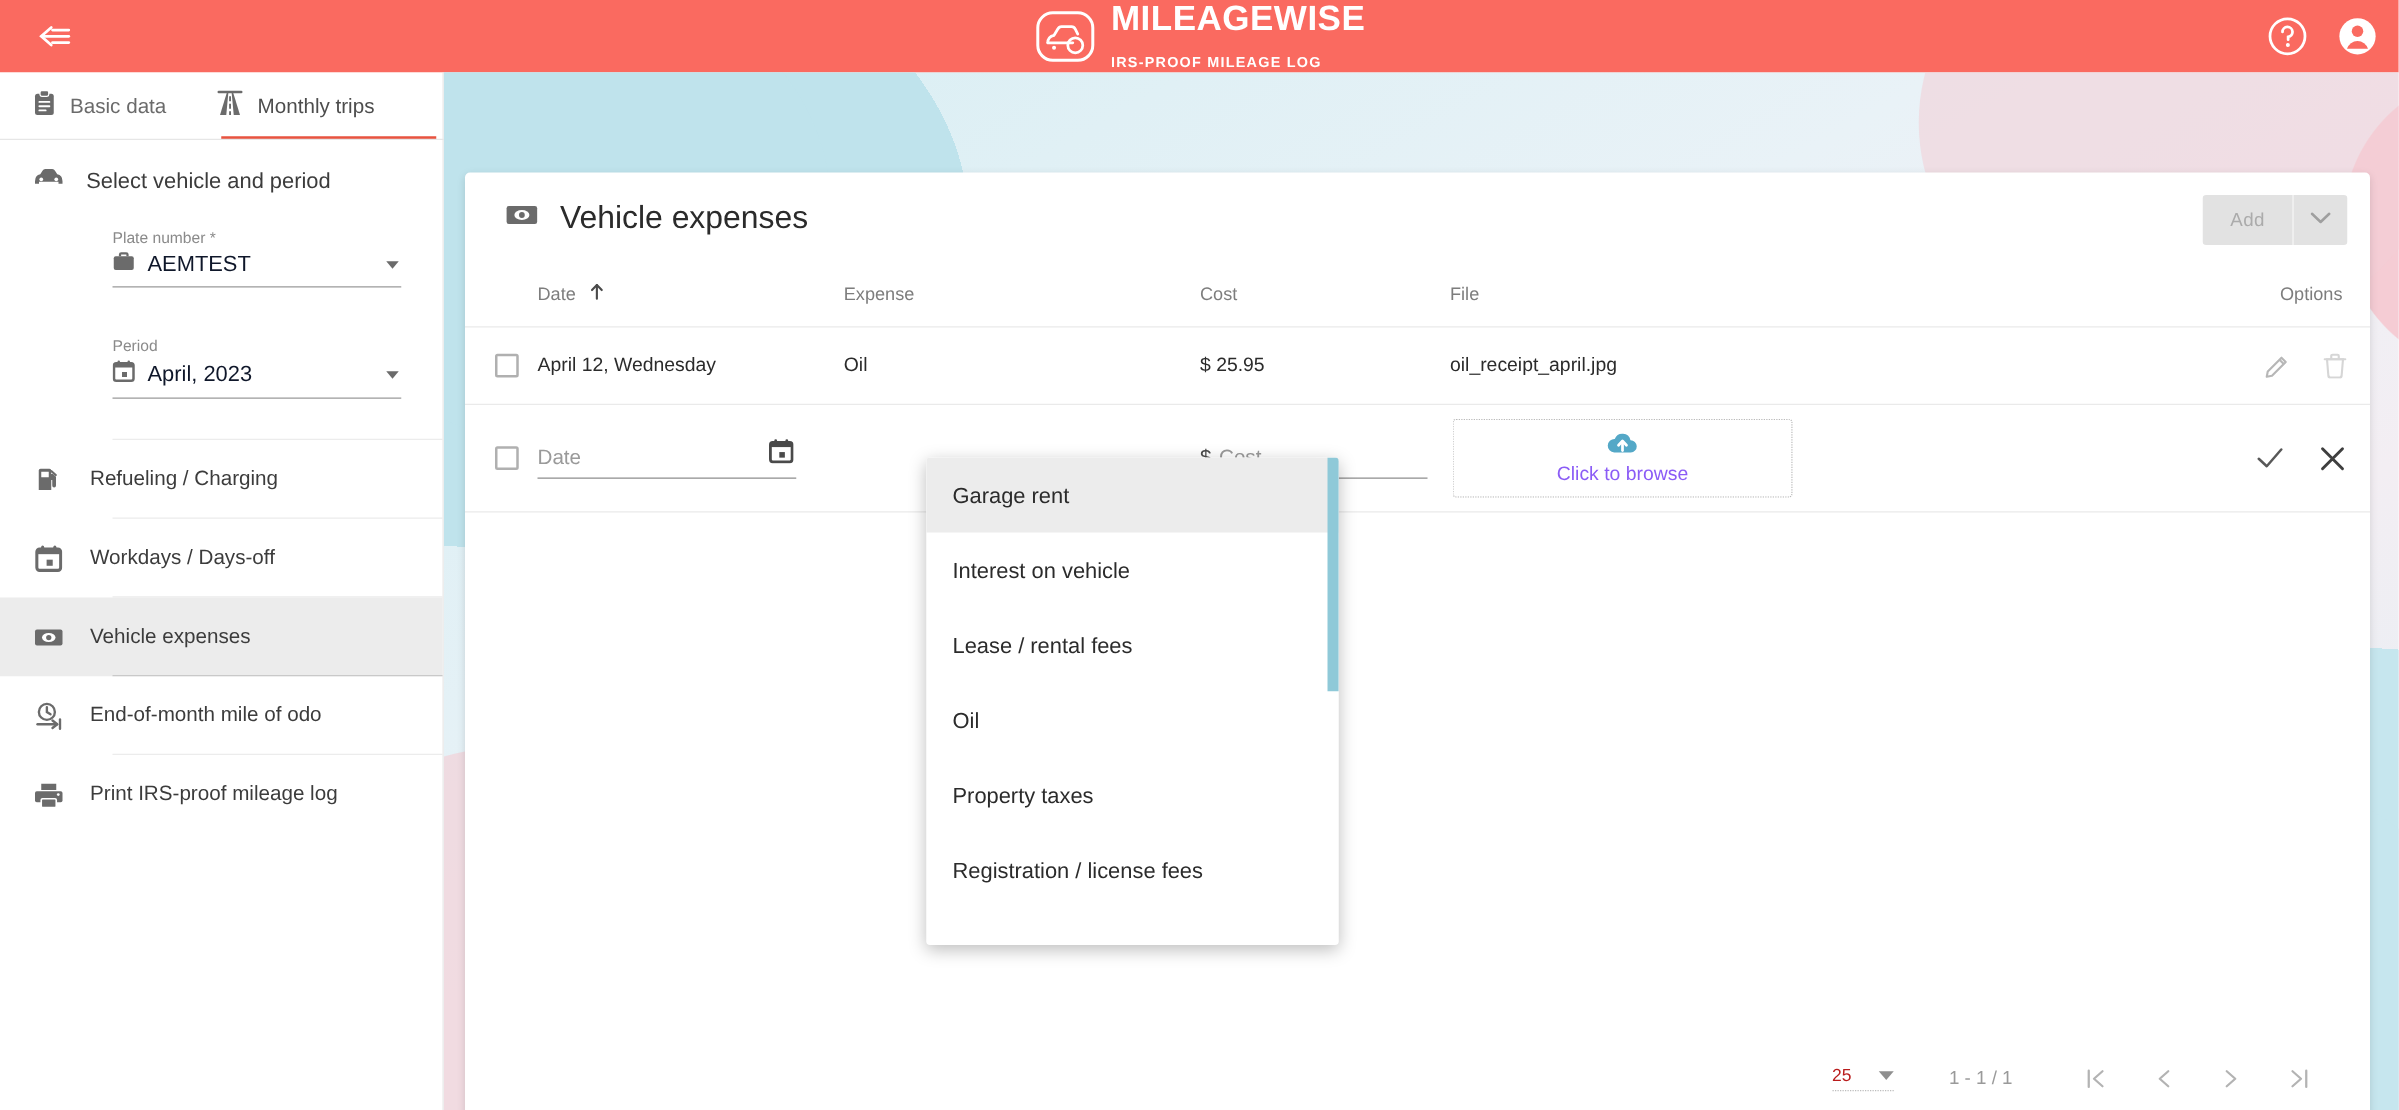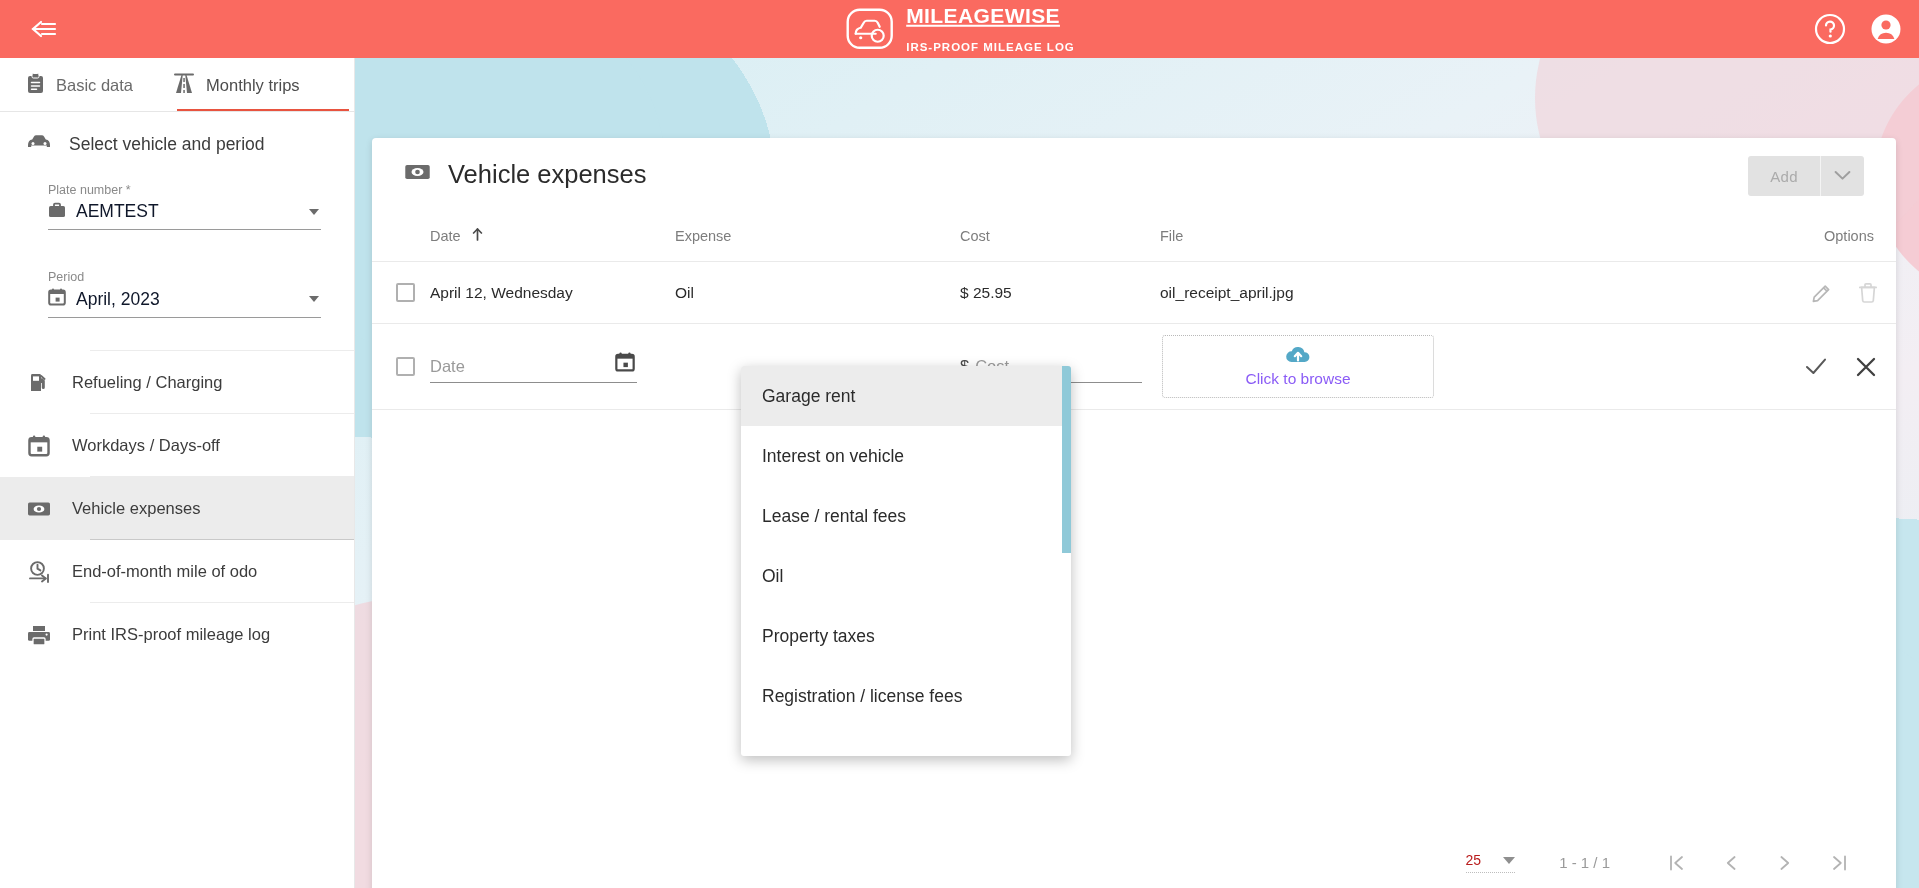--- a/index.html
+++ b/index.html
@@ -23,21 +23,21 @@
     cursor: pointer;
   }
   .brand {
     position: absolute; left: 50%; top: 50%;
     transform: translate(-50%, -50%);
     display: flex; align-items: center; gap: 12px;
   }
   .brand-logo { width: 50px; height: 42px; }
   .brand-text { display: flex; flex-direction: column; line-height: 1; }
   .brand-title {
-    color: #ffffff; font-size: 21px; font-weight: bold; letter-spacing: .4px; text-decoration: underline;
+    color: #ffffff; font-size: 28px; font-weight: bold; letter-spacing: .4px;
   }
   .brand-sub {
     color: #ffffff; font-size: 11.5px; font-weight: bold;
     letter-spacing: 1.0px; margin-top: 16px;
   }
   .topbar-right {
     position: absolute; right: 16px; top: 0; height: 58px;
     display: flex; align-items: center; gap: 22px;
   }
   .topbar-right .tb-icon { cursor: pointer; display:flex; }
@@ -69,21 +69,21 @@
   #tab-monthly.active::after { left: 177px; width: 172px; }
   .tabs-underline {
     position: absolute; left: 0; bottom: 0; width: 355px;
     height: 1px; background: #e6e6e6;
   }
 
   .sect-head {
     display: flex; align-items: center; gap: 17px;
     padding: 20px 0 14px 26px; color: #3c3c3c; font-size: 17.5px;
   }
-  .field-wrap { padding-left: 48px; padding-right: 33px; }
+  .field-wrap { padding-left: 90px; padding-right: 33px; }
   .field {
     position: relative; padding-top: 12px; margin-bottom: 6px;
   }
   .field-label {
     font-size: 12.5px; color: #8a8a8a; margin-bottom: 4px; display: block;
   }
   .field-row {
     display: flex; align-items: center; gap: 10px;
     border-bottom: 1px solid #9a9a9a; padding-bottom: 7px;
     position: relative; cursor: pointer;
@@ -139,21 +139,21 @@
     box-shadow: 0 2px 7px rgba(0,0,0,.13);
     z-index: 10;
   }
   .card-head {
     display: flex; align-items: center; height: 72px;
     padding: 0 26px 0 32px; position: relative;
   }
   .card-title-wrap { display: flex; align-items: center; gap: 17px; }
   .card-title { font-size: 25.5px; color: #2b2b2b; }
   .add-group {
-    position: absolute; right: 32px; top: 18px;
+    position: absolute; right: 18px; top: 18px;
     display: flex; height: 40px;
     border-radius: 3px; overflow: hidden;
   }
   .add-btn {
     background: #e2e2e2; color: #ababab; font-size: 15px;
     width: 72px; display: flex; align-items: center; justify-content: center;
     cursor: pointer; letter-spacing: .3px;
   }
   .add-split {
     background: #e2e2e2; width: 44px;

